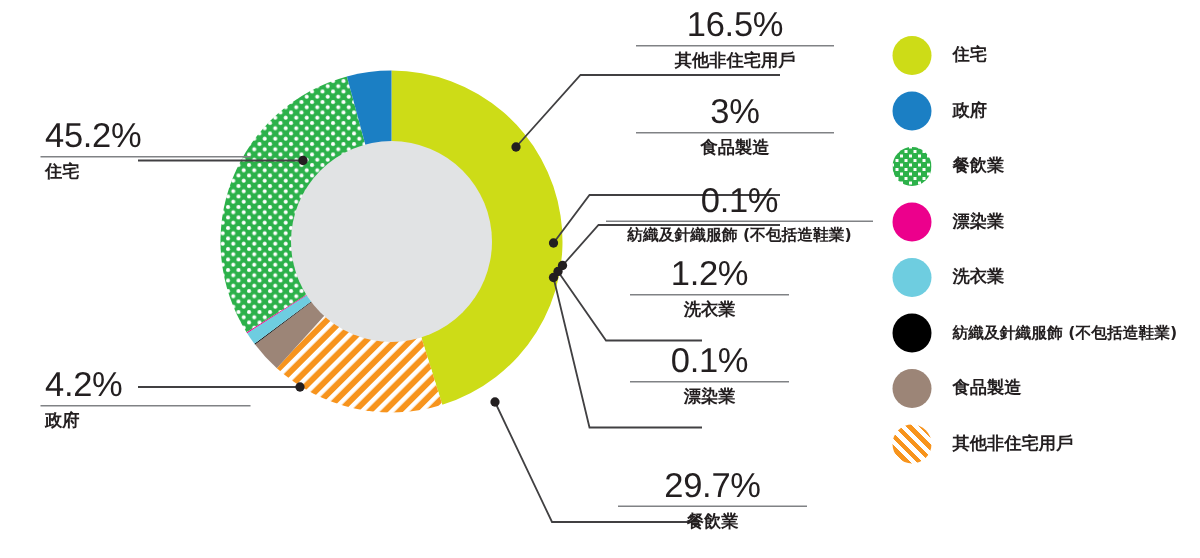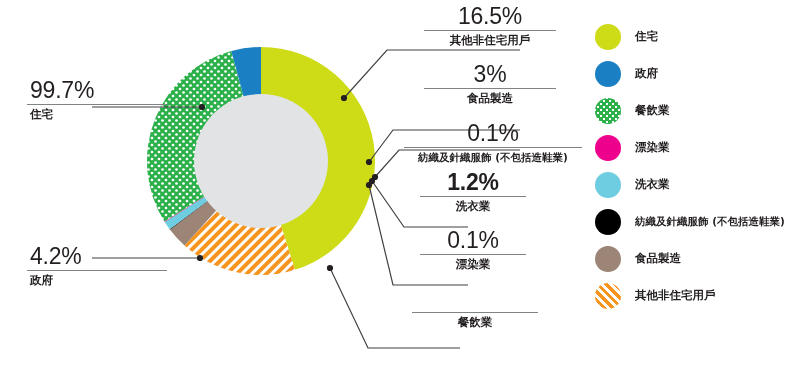--- a/index.html
+++ b/index.html
@@ -41,21 +41,21 @@
 
   #cb-food{left:424px;top:62px;width:132px;}
   #cb-food .pct{text-align:center;}
   #cb-food .cat{text-align:center;}
 
   #cb-textile{left:404px;top:121px;width:178px;}
   #cb-textile .pct{text-align:center;}
   #cb-textile .cat{text-align:center;font-size:10.5px;}
 
   #cb-laundry{left:420px;top:170px;width:106px;}
-  #cb-laundry .pct{text-align:center;font-weight:bold;}
+  #cb-laundry .pct{text-align:center;}
   #cb-laundry .cat{text-align:center;}
 
   #cb-dyeing{left:420px;top:228px;width:106px;}
   #cb-dyeing .pct{text-align:center;}
   #cb-dyeing .cat{text-align:center;}
 
   #cb-catering{left:412px;top:311px;width:126px;}
   #cb-catering .pct{text-align:center;}
   #cb-catering .cat{text-align:center;}
 
@@ -131,21 +131,21 @@
       <circle cx="344" cy="98" r="3.1"></circle>
       <circle cx="369" cy="162" r="3.1"></circle>
       <circle cx="375" cy="177" r="3.1"></circle>
       <circle cx="372" cy="181" r="3.1"></circle>
       <circle cx="369" cy="185" r="3.1"></circle>
       <circle cx="330" cy="268" r="3.1"></circle>
     </g>
   </svg>
 
   <div class="callout" id="cb-residential">
-    <div class="pct">99.7%</div>
+    <div class="pct">45.2%</div>
     <div class="rule"></div>
     <div class="cat">住宅</div>
   </div>
 
   <div class="callout" id="cb-government">
     <div class="pct">4.2%</div>
     <div class="rule"></div>
     <div class="cat">政府</div>
   </div>
 
@@ -173,20 +173,21 @@
     <div class="cat">洗衣業</div>
   </div>
 
   <div class="callout" id="cb-dyeing">
     <div class="pct">0.1%</div>
     <div class="rule"></div>
     <div class="cat">漂染業</div>
   </div>
 
   <div class="callout" id="cb-catering">
+    <div class="pct">29.7%</div>
     <div class="rule"></div>
     <div class="cat">餐飲業</div>
   </div>
 
   <div id="legend">
       <div class="legend-row">
         <div class="legend-swatch" style="background: rgb(205, 220, 23);"></div>
         <div class="legend-label">住宅</div>
       </div>
       <div class="legend-row">

